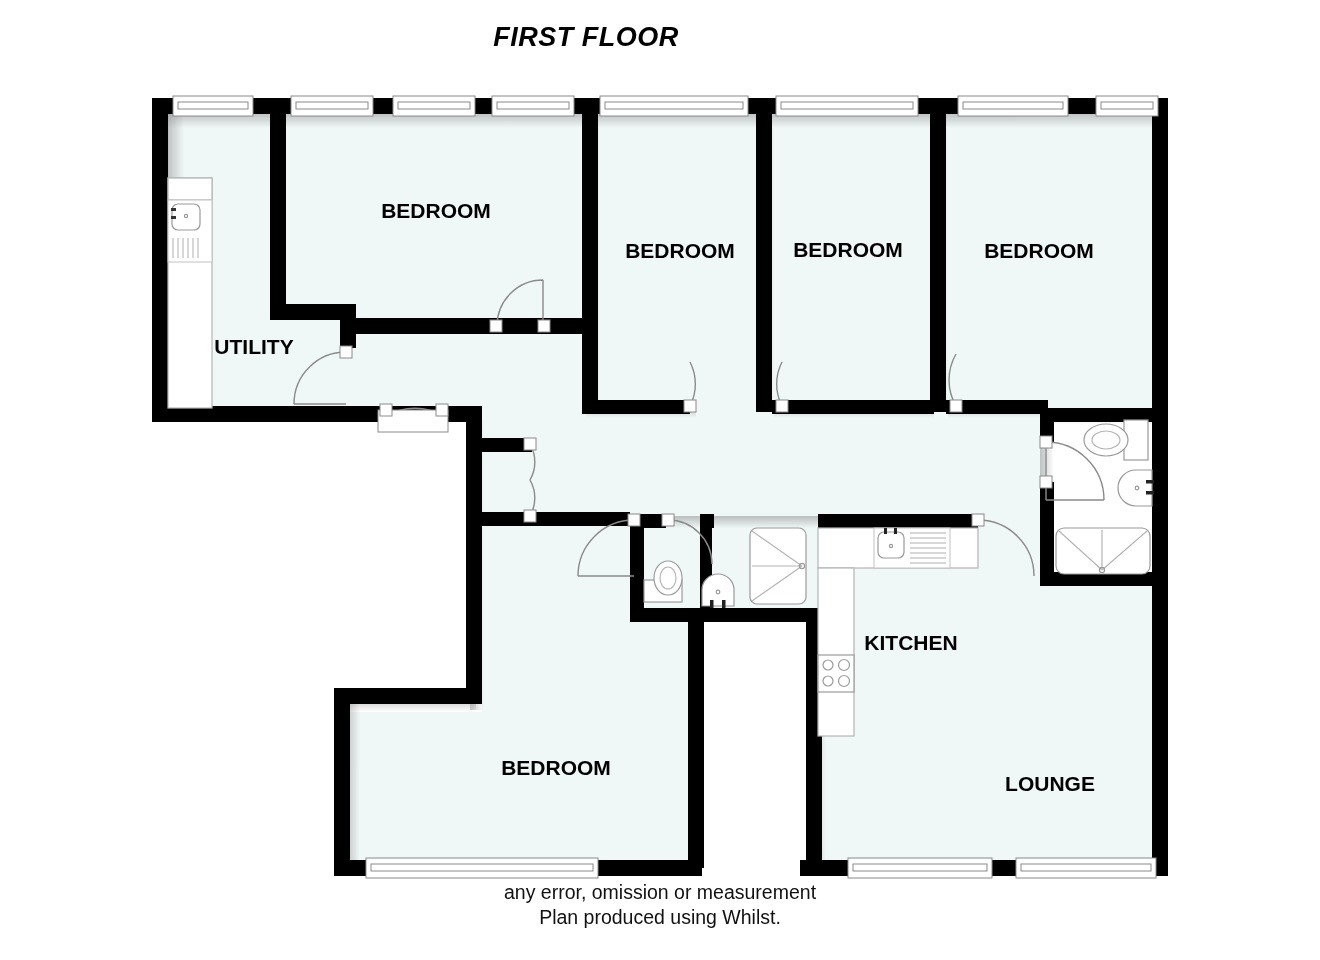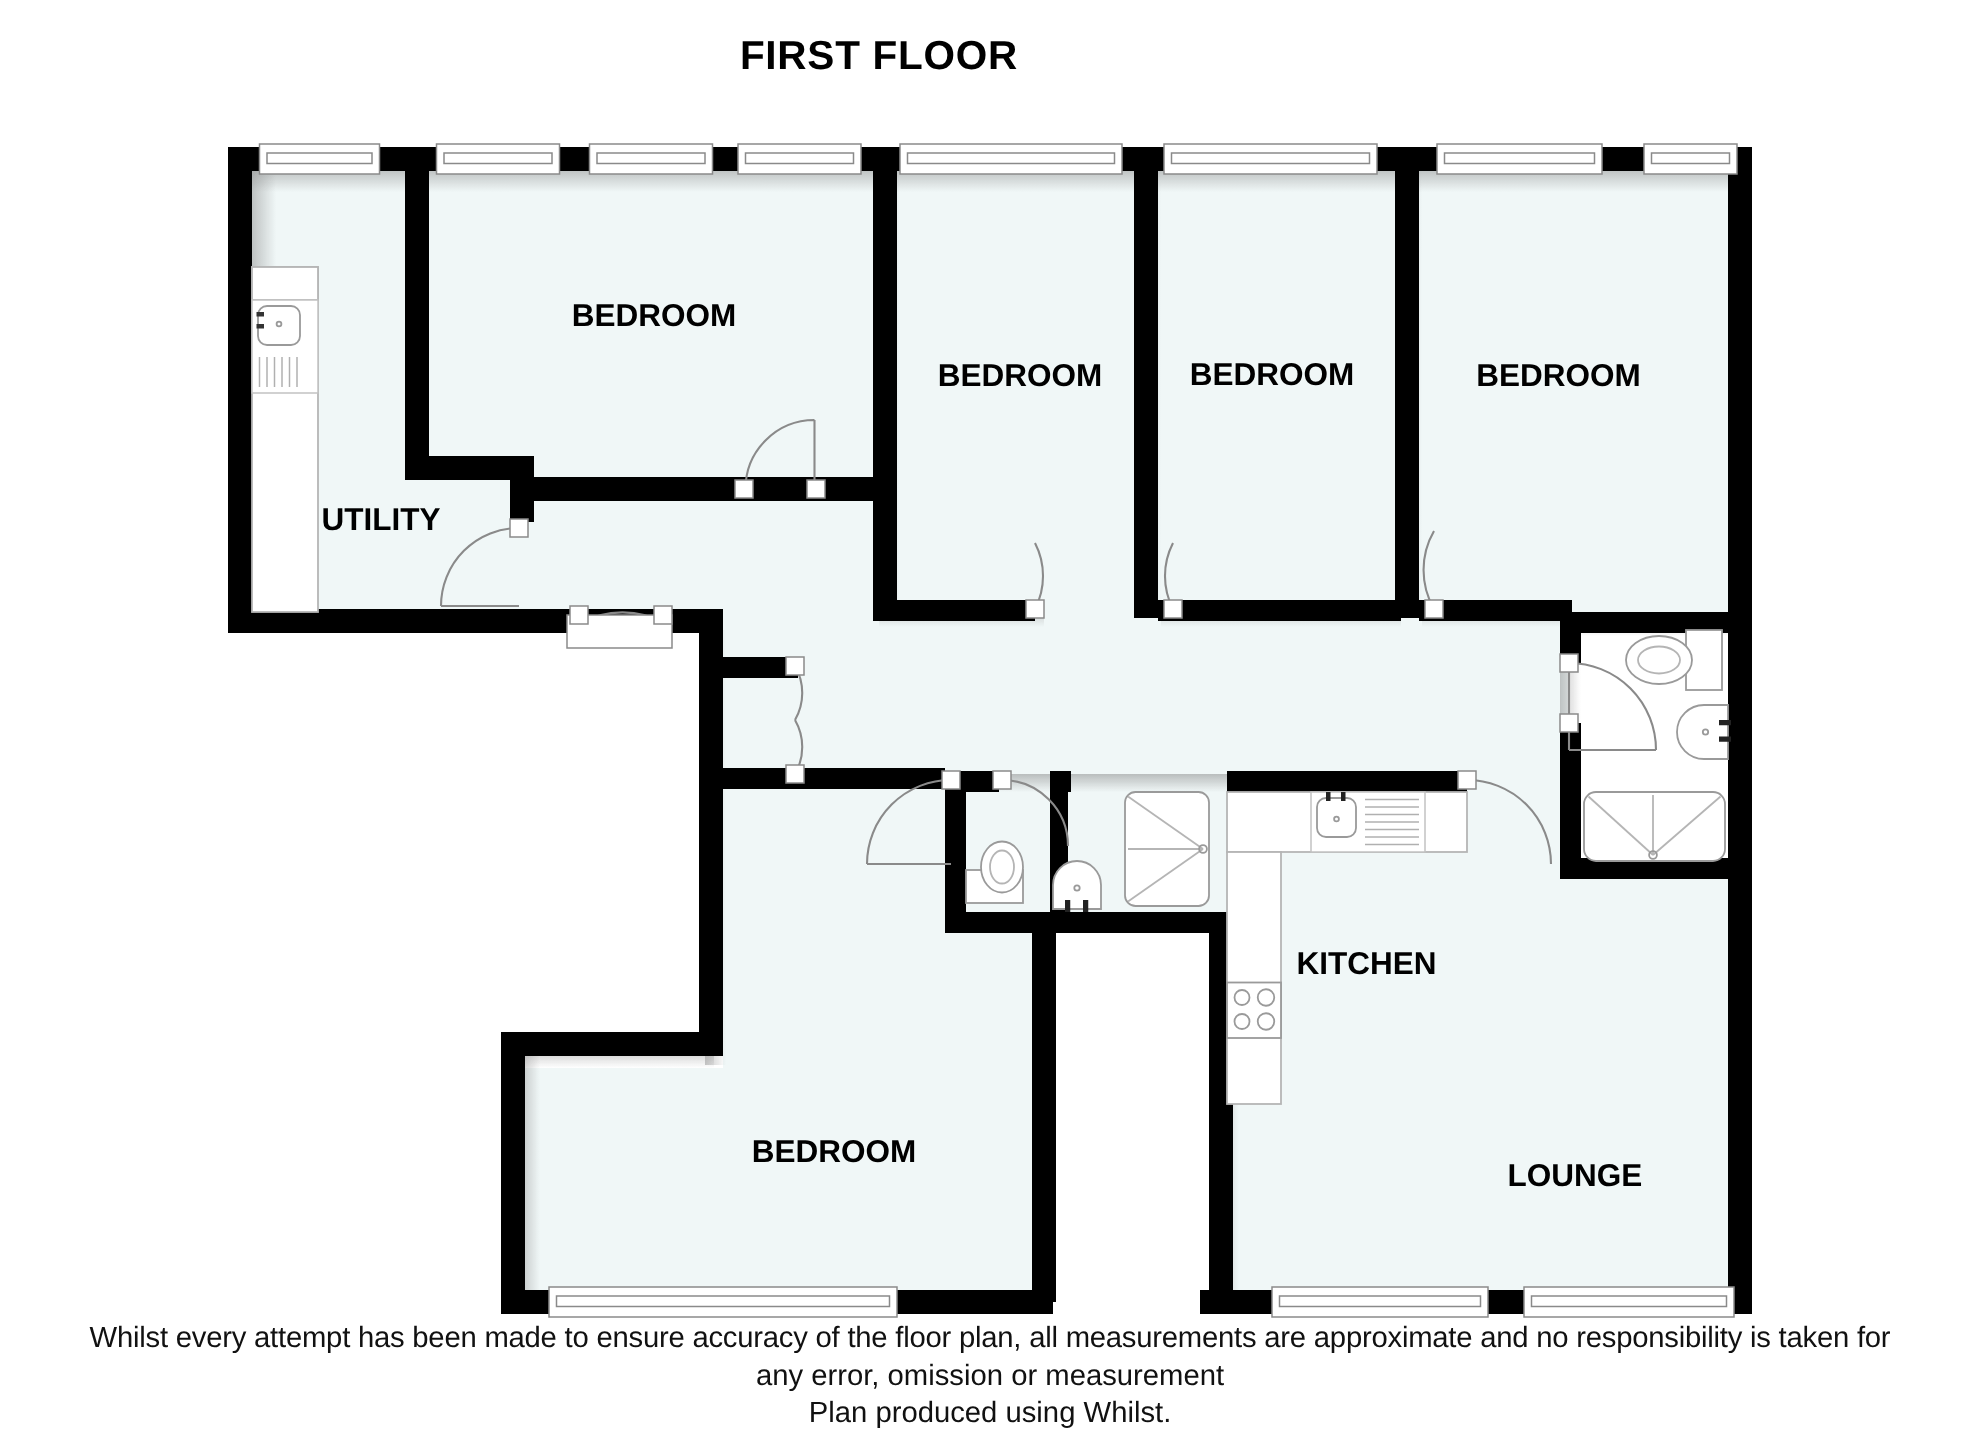--- a/index.html
+++ b/index.html
@@ -24,20 +24,21 @@
   .plan-title {
     position: absolute;
     top: 22px;
     left: 0;
     width: 1172px;
     text-align: center;
     font-size: 27px;
     font-weight: bold;
     letter-spacing: 0.5px;
     color: #000000;
+    font-style: italic;
   }
   .footer-block {
     position: absolute;
     left: 0;
     top: 880px;
     width: 1320px;
     text-align: center;
     font-size: 19.5px;
     line-height: 25px;
     color: #111111;
@@ -400,18 +401,17 @@
       <text class="room-label" x="848" y="251" font-size="21">BEDROOM</text>
       <text class="room-label" x="1039" y="252" font-size="21">BEDROOM</text>
       <text class="room-label" x="911" y="644" font-size="21">KITCHEN</text>
       <text class="room-label" x="556" y="769" font-size="21">BEDROOM</text>
       <text class="room-label" x="1050" y="785" font-size="21">LOUNGE</text>
     </g>
 
   </svg>
 
   <div class="footer-block">
-    <span class="footer-line l1">Whilst every attempt has been made to ensure accuracy of the floor plan, all measurements are approximate and no responsibility is taken for</span>
     <span class="footer-line">any error, omission or measurement</span>
     <span class="footer-line">Plan produced using Whilst.</span>
   </div>
 
 </div>
 
 </body></html>

